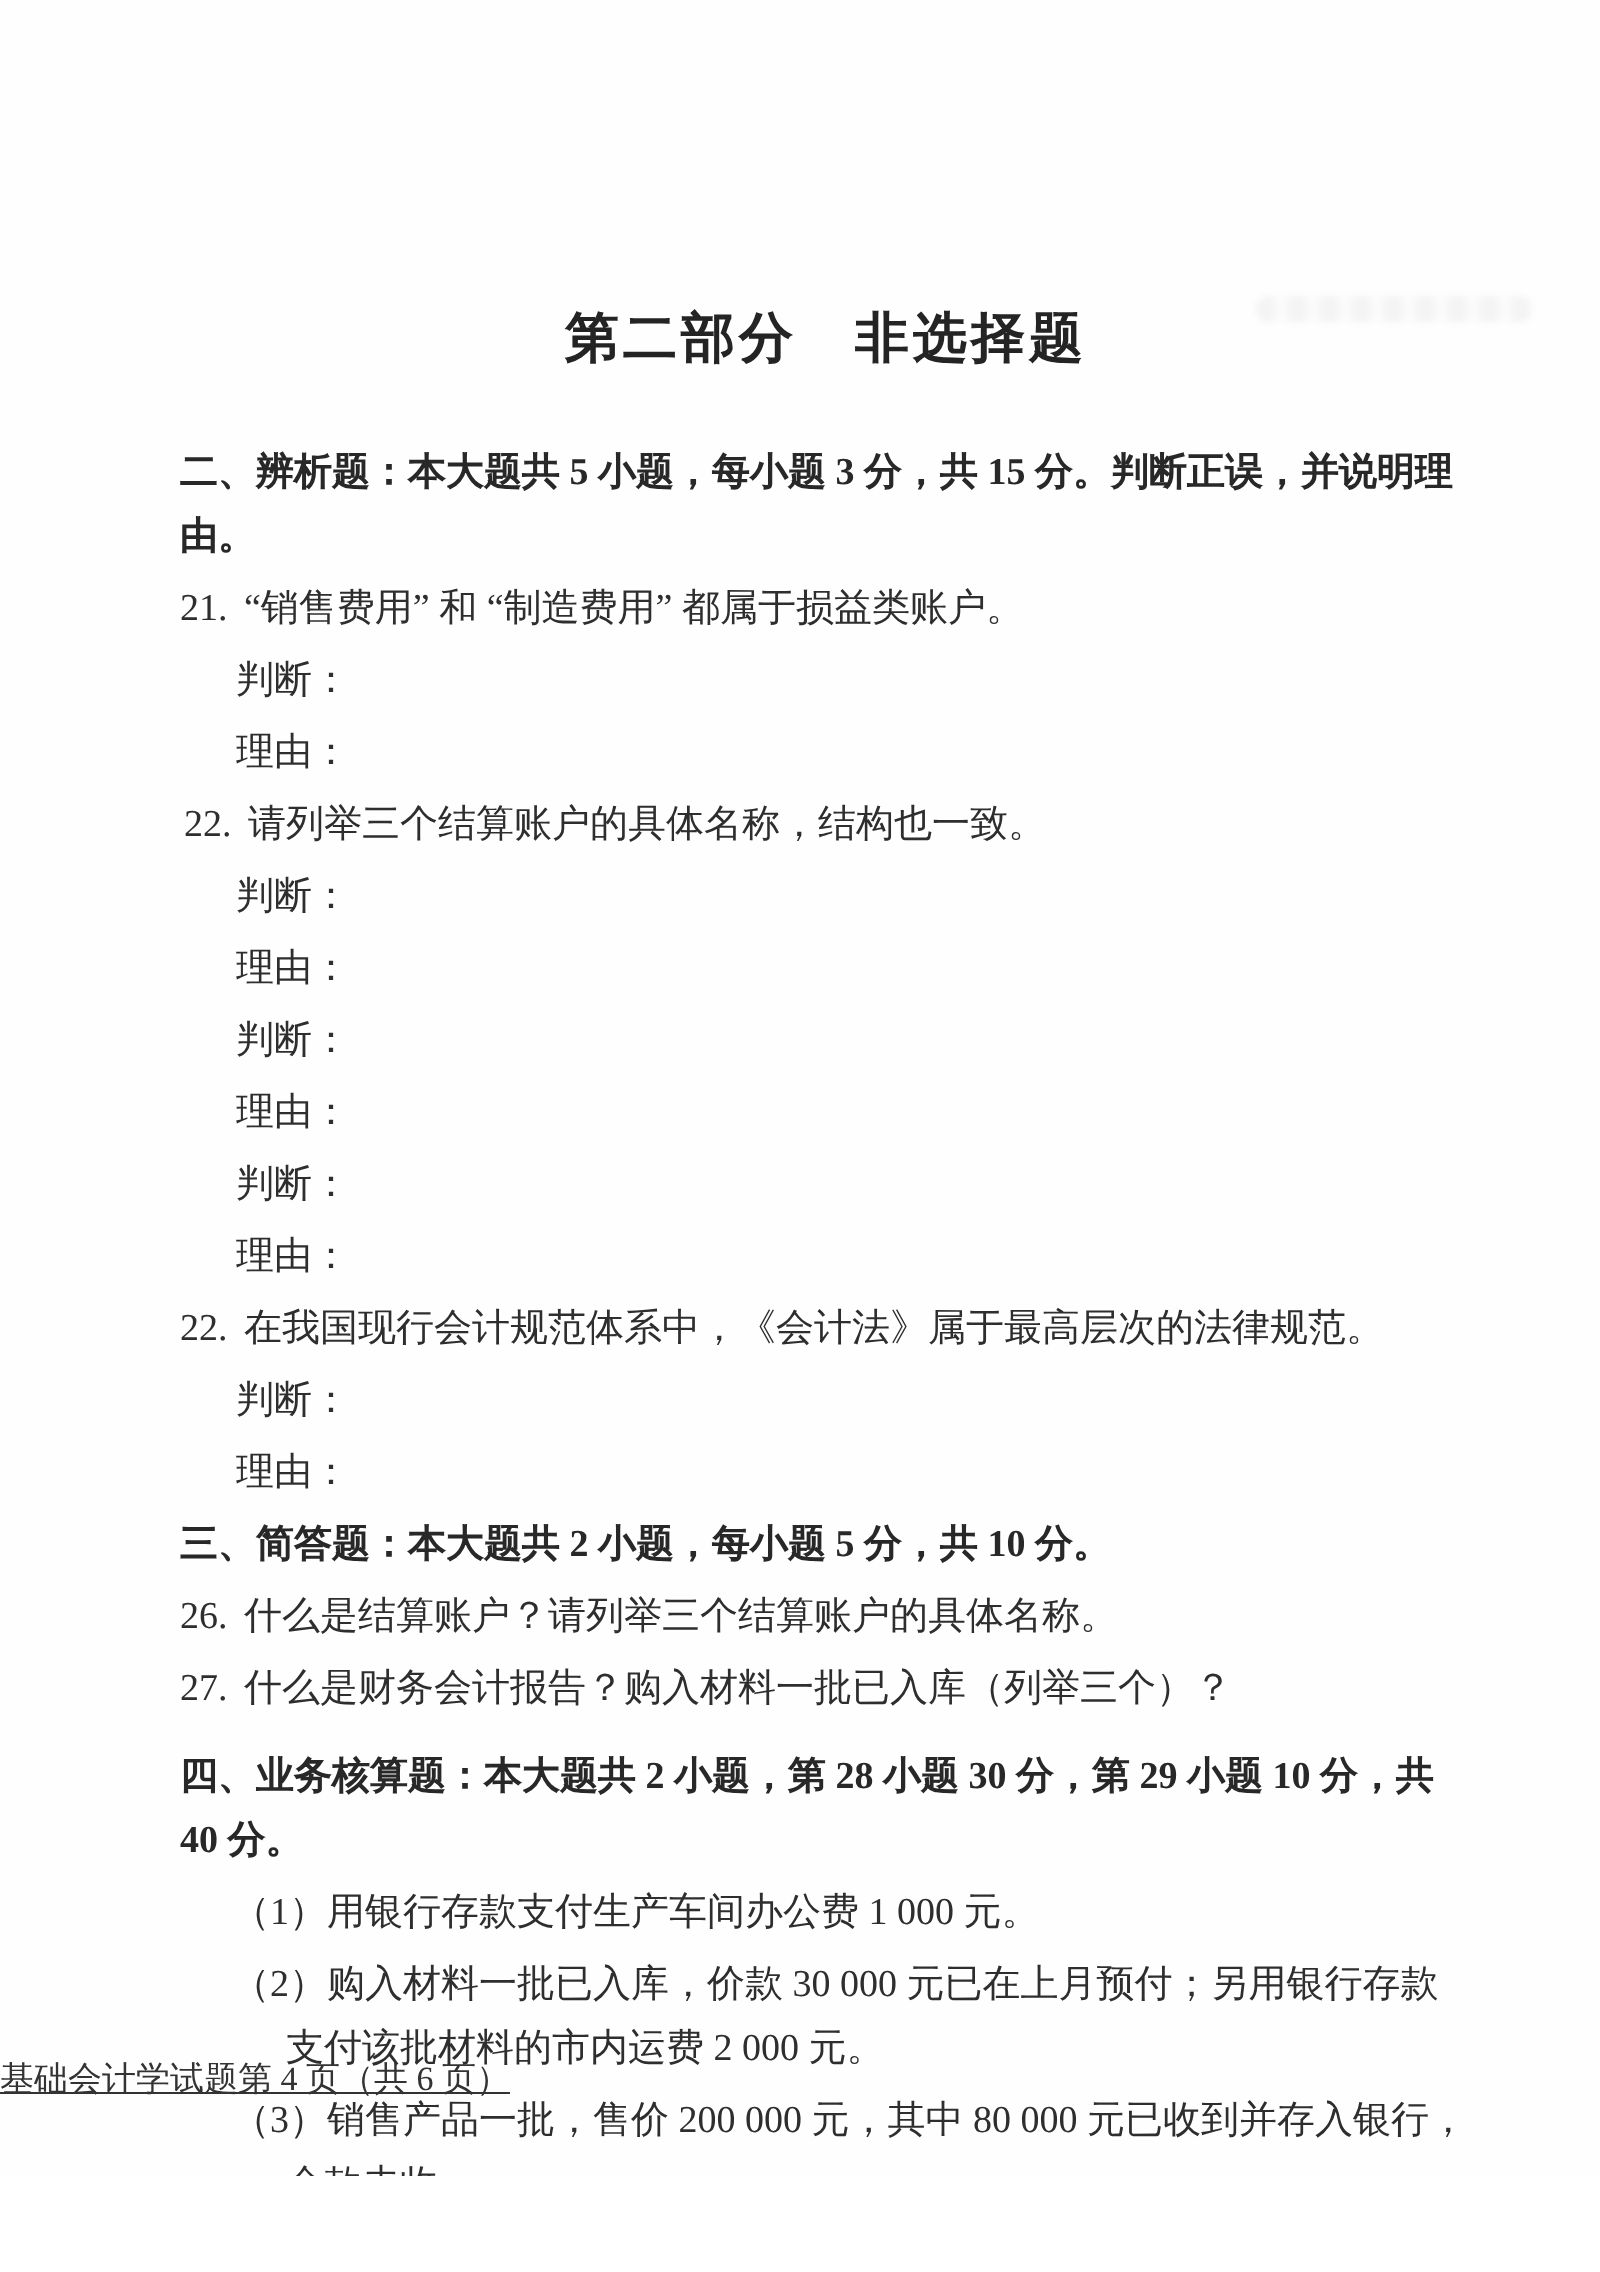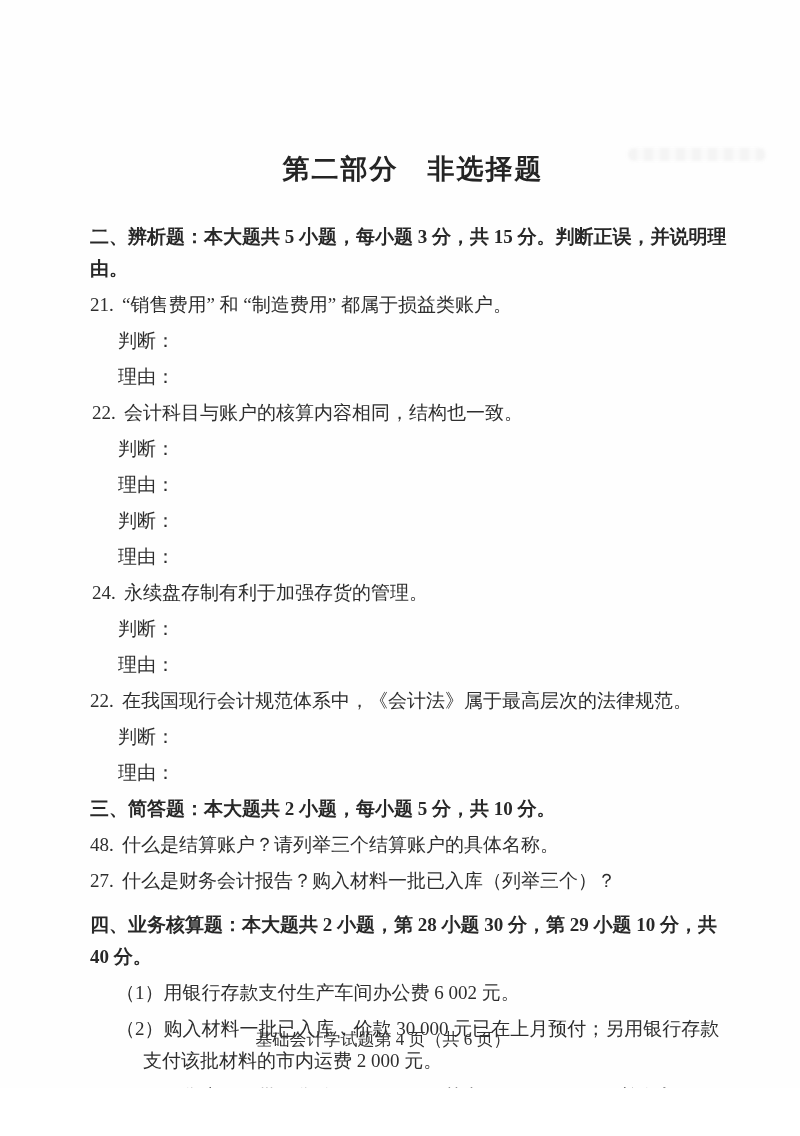--- a/index.html
+++ b/index.html
@@ -41,71 +41,70 @@
   .heading.gap12 { margin-top: 12px; }
   .q .qnum { display: inline-block; min-width: 32px; }
   .q.indent-sm { margin-left: 6px; }
   .sub { margin-left: 32px; }
   .item { margin-left: 57px; text-indent: -27px; }
   .footer {
     position: absolute;
     left: 0;
     right: 34px;
     bottom: 38px;
-    text-align: center;
     font-size: 17px;
     line-height: 20px;
     color: #333333;
+    text-decoration: underline;
   }
 </style>
 </head>
 <body>
 
 <div class="page">
 
   <div class="scan-smudge"></div>
 
   <h1 class="title">第二部分　非选择题</h1>
 
   <section>
     <p class="heading first">二、辨析题：本大题共 5 小题，每小题 3 分，共 15 分。判断正误，并说明理由。</p>
 
     <p class="q"><span class="qnum">21.</span><span>“销售费用” 和 “制造费用” 都属于损益类账户。</span></p>
     <p class="sub">判断：</p>
     <p class="sub">理由：</p>
 
-    <p class="q indent-sm"><span class="qnum">22.</span><span>会计科目与账户的核算内容相同，结构也一致。</span></p>
+    <p class="q indent-sm"><span class="qnum">22.</span><span>请列举三个结算账户的具体名称，结构也一致。</span></p>
     <p class="sub">判断：</p>
     <p class="sub">理由：</p>
 
     <p class="sub">判断：</p>
     <p class="sub">理由：</p>
 
-    <p class="q indent-sm"><span class="qnum">24.</span><span>永续盘存制有利于加强存货的管理。</span></p>
     <p class="sub">判断：</p>
     <p class="sub">理由：</p>
 
     <p class="q"><span class="qnum">22.</span><span>在我国现行会计规范体系中，《会计法》属于最高层次的法律规范。</span></p>
     <p class="sub">判断：</p>
     <p class="sub">理由：</p>
   </section>
 
   <section>
     <p class="heading gap4">三、简答题：本大题共 2 小题，每小题 5 分，共 10 分。</p>
 
-    <p class="q"><span class="qnum">48.</span><span>什么是结算账户？请列举三个结算账户的具体名称。</span></p>
+    <p class="q"><span class="qnum">26.</span><span>什么是结算账户？请列举三个结算账户的具体名称。</span></p>
 
     <p class="q"><span class="qnum">27.</span><span>什么是财务会计报告？购入材料一批已入库（列举三个）？</span></p>
   </section>
 
   <section>
     <p class="heading gap12">四、业务核算题：本大题共 2 小题，第 28 小题 30 分，第 29 小题 10 分，共 40 分。</p>
 
 
-    <p class="item"><span>（1）</span><span>用银行存款支付生产车间办公费 6 002 元。</span></p>
+    <p class="item"><span>（1）</span><span>用银行存款支付生产车间办公费 1 000 元。</span></p>
     <p class="item"><span>（2）</span><span>购入材料一批已入库，价款 30 000 元已在上月预付；另用银行存款支付该批材料的市内运费 2 000 元。</span></p>
     <p class="item"><span>（3）</span><span>销售产品一批，售价 200 000 元，其中 80 000 元已收到并存入银行，余款未收。</span></p>
     <p class="item"></p>
   </section>
 
   <div class="footer">基础会计学试题第 4 页（共 6 页）</div>
 
 </div>
 
 </body></html>

